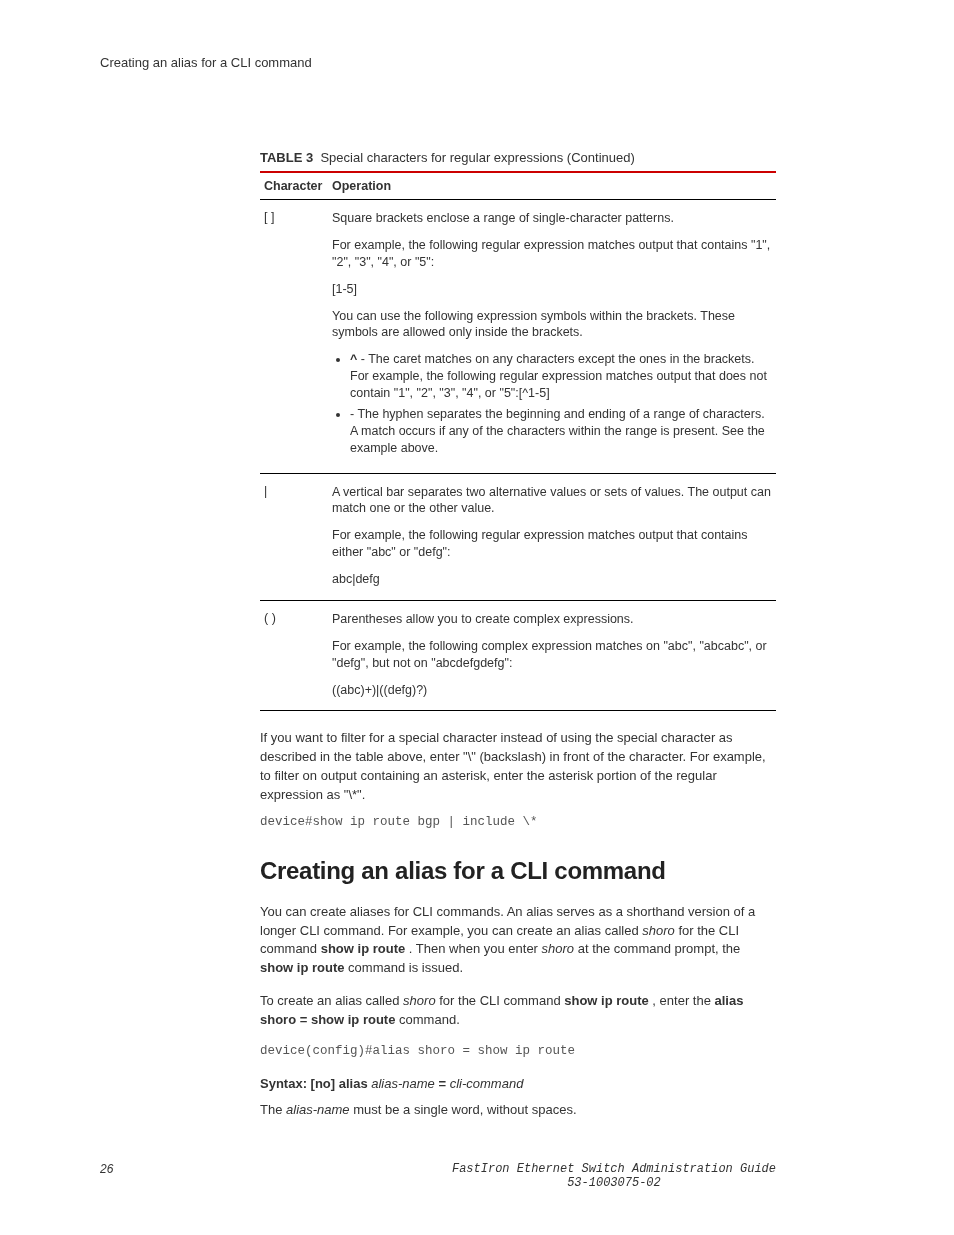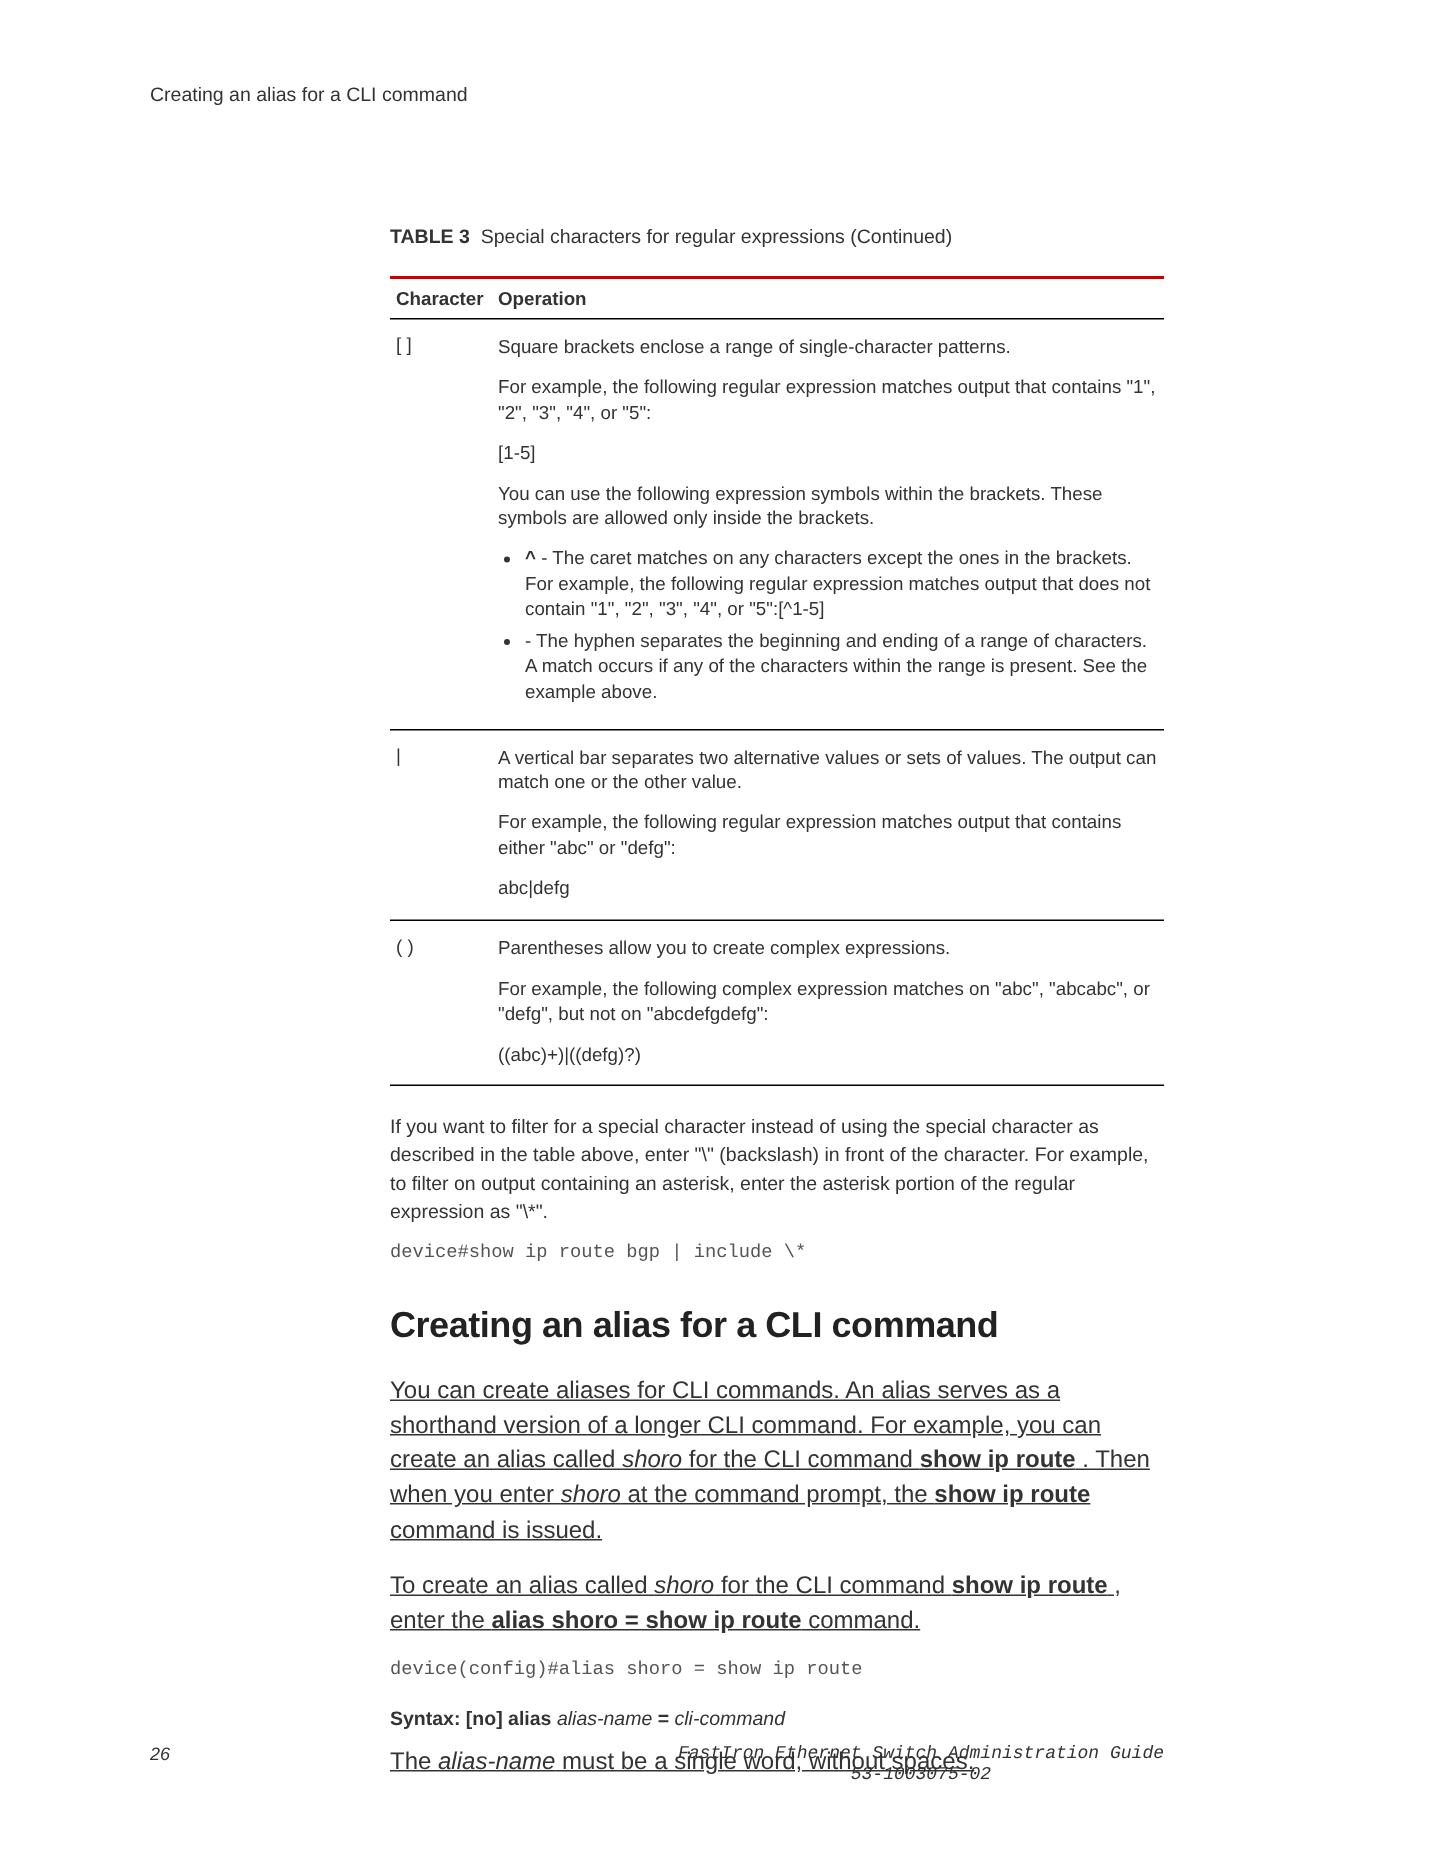--- a/index.html
+++ b/index.html
@@ -16,21 +16,21 @@
     box-sizing: border-box;
     padding: 55px 100px 0 100px;
   }
   .running-header {
     font-size: 13px;
     color: #333;
     margin-bottom: 80px;
   }
   .table-caption {
     font-size: 13px;
-    margin-bottom: 19px;
+    margin-bottom: 6px;
   }
   .table-caption strong {
     font-weight: bold;
   }
   table.regex {
     width: 100%;
     border-collapse: collapse;
     font-size: 12.5px;
   }
   table.regex thead tr {
@@ -79,22 +79,21 @@
     font-family: Arial, sans-serif;
     font-weight: bold;
     font-size: 24px;
     margin: 28px 0 18px 0;
     color: #222;
     letter-spacing: -0.3px;
   }
   .para {
     margin: 0 0 14px 0;
     line-height: 1.45;
-    font-size: 16px;
-    text-decoration: underline;
+    font-size: 13px;
   }
   .syntax {
     font-size: 13px;
     margin: 6px 0 10px 0;
   }
   em { font-style: italic; }
   .footer {
     position: absolute;
     bottom: 45px;
     left: 100px;

